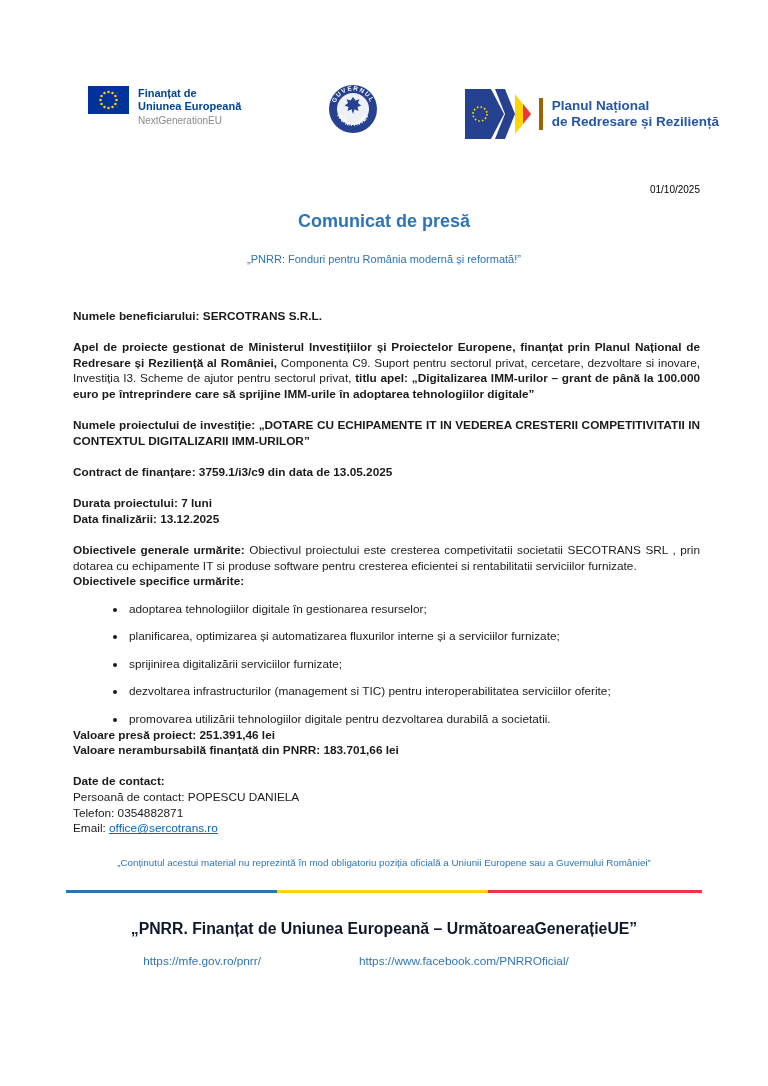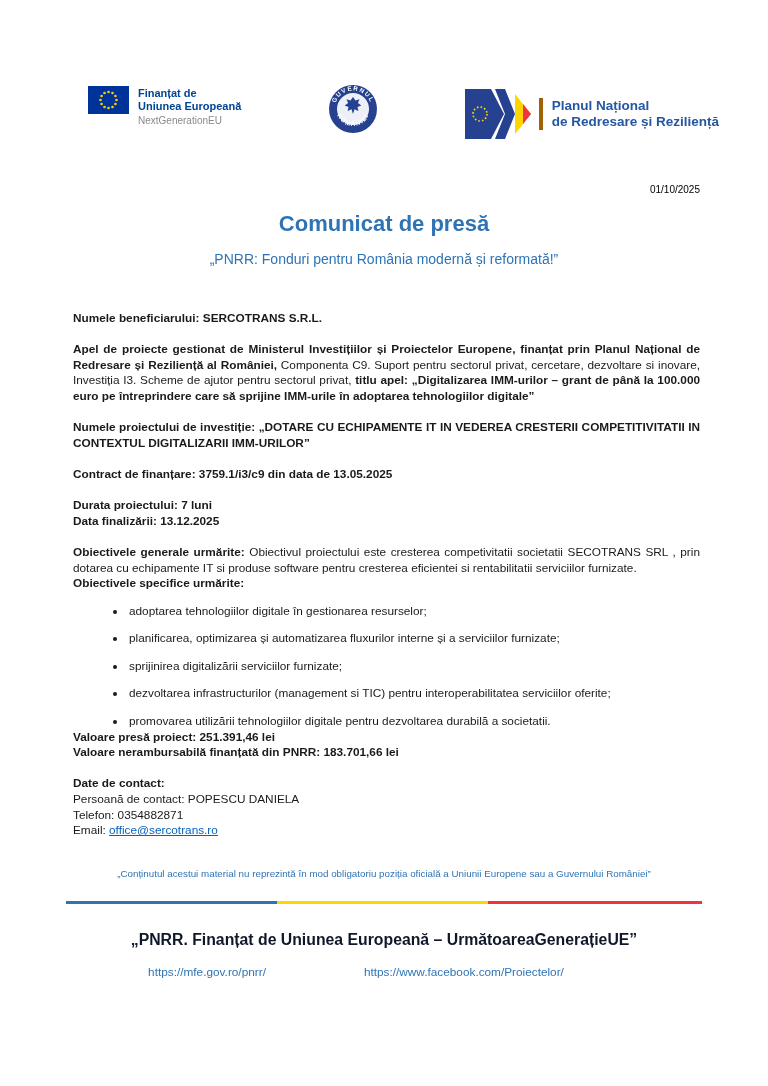--- a/index.html
+++ b/index.html
@@ -26,38 +26,38 @@
   .gov-seal { width: 50px; height: 50px; margin-top: -2px; }
   .pnrr-logo { display: flex; align-items: center; gap: 8px; }
   .pnrr-arrows { width: 66px; height: 56px; }
   .pnrr-text {
     border-left: 4px solid #a16207; padding-left: 9px;
     color: #2456a4; font-weight: bold; font-size: 13.5px; line-height: 1.2;
   }
   .pnrr-text span { display: block; }
   
   .date-line { text-align: right; padding-right: 68px; margin-top: 42px; font-size: 10px; color: #000; }
-  .doc-title { text-align: center; margin-top: 16px; font-size: 22px; font-weight: bold; color: #2e74b5; }
-  .doc-subtitle { text-align: center; margin-top: 14px; font-size: 14px; color: #2e74b5; }
+  .doc-title { text-align: center; margin-top: 16px; font-size: 18px; font-weight: bold; color: #2e74b5; }
+  .doc-subtitle { text-align: center; margin-top: 21px; font-size: 11px; color: #2e74b5; }
   
   .body-text {
     padding: 0 68px 0 73px;
     margin-top: 44px;
     font-size: 11.8px; line-height: 15.6px;
     text-align: justify;
     color: #1a1a1a;
   }
   .body-text p { margin: 0; }
   .sp { margin-top: 15.6px !important; }
   .bold { font-weight: bold; }
   ul.objectives { margin: 0; padding-left: 54px; list-style: disc; }
   ul.objectives li { padding-left: 2px; text-align: justify; margin-top: 12px; }
   a.email-link, .email-link { color: #0563c1; text-decoration: underline; cursor: pointer; }
   
-  .disclaimer { text-align: center; margin-top: 29px; font-size: 9.8px; color: #2e74b5; padding: 0 80px; }
+  .disclaimer { text-align: center; margin-top: 20px; font-size: 9.8px; color: #2e74b5; padding: 0 80px; }
   .tricolor { display: flex; width: 636px; margin: 22px auto 0 auto; height: 3px; }
   .tricolor .seg-blue { background: #2e74b5; width: 211px; height: 3px; }
   .tricolor .seg-yellow { background: #ffd500; width: 211px; height: 3px; }
   .tricolor .seg-red { background: #ef3340; width: 214px; height: 3px; }
   .footer-slogan { text-align: center; margin-top: 27px; font-size: 15.8px; font-weight: bold; color: #0f172a; }
   .footer-links { display: flex; justify-content: center; gap: 98px; margin-top: 16px; font-size: 11.8px; transform: translateX(-28px); }
   .footer-links span { color: #2e74b5; cursor: pointer; }
 </style>
 </head>
 <body>
@@ -164,16 +164,16 @@
 
   <div class="tricolor">
     <div class="seg-blue"></div>
     <div class="seg-yellow"></div>
     <div class="seg-red"></div>
   </div>
 
   <div class="footer-slogan">„PNRR. Finanțat de Uniunea Europeană – UrmătoareaGenerațieUE”</div>
   <div class="footer-links">
     <span>https://mfe.gov.ro/pnrr/</span>
-    <span>https://www.facebook.com/Proiectelor/</span>
+    <span>https://www.facebook.com/PNRROficial/</span>
   </div>
 
 </div>
 
 </body></html>

